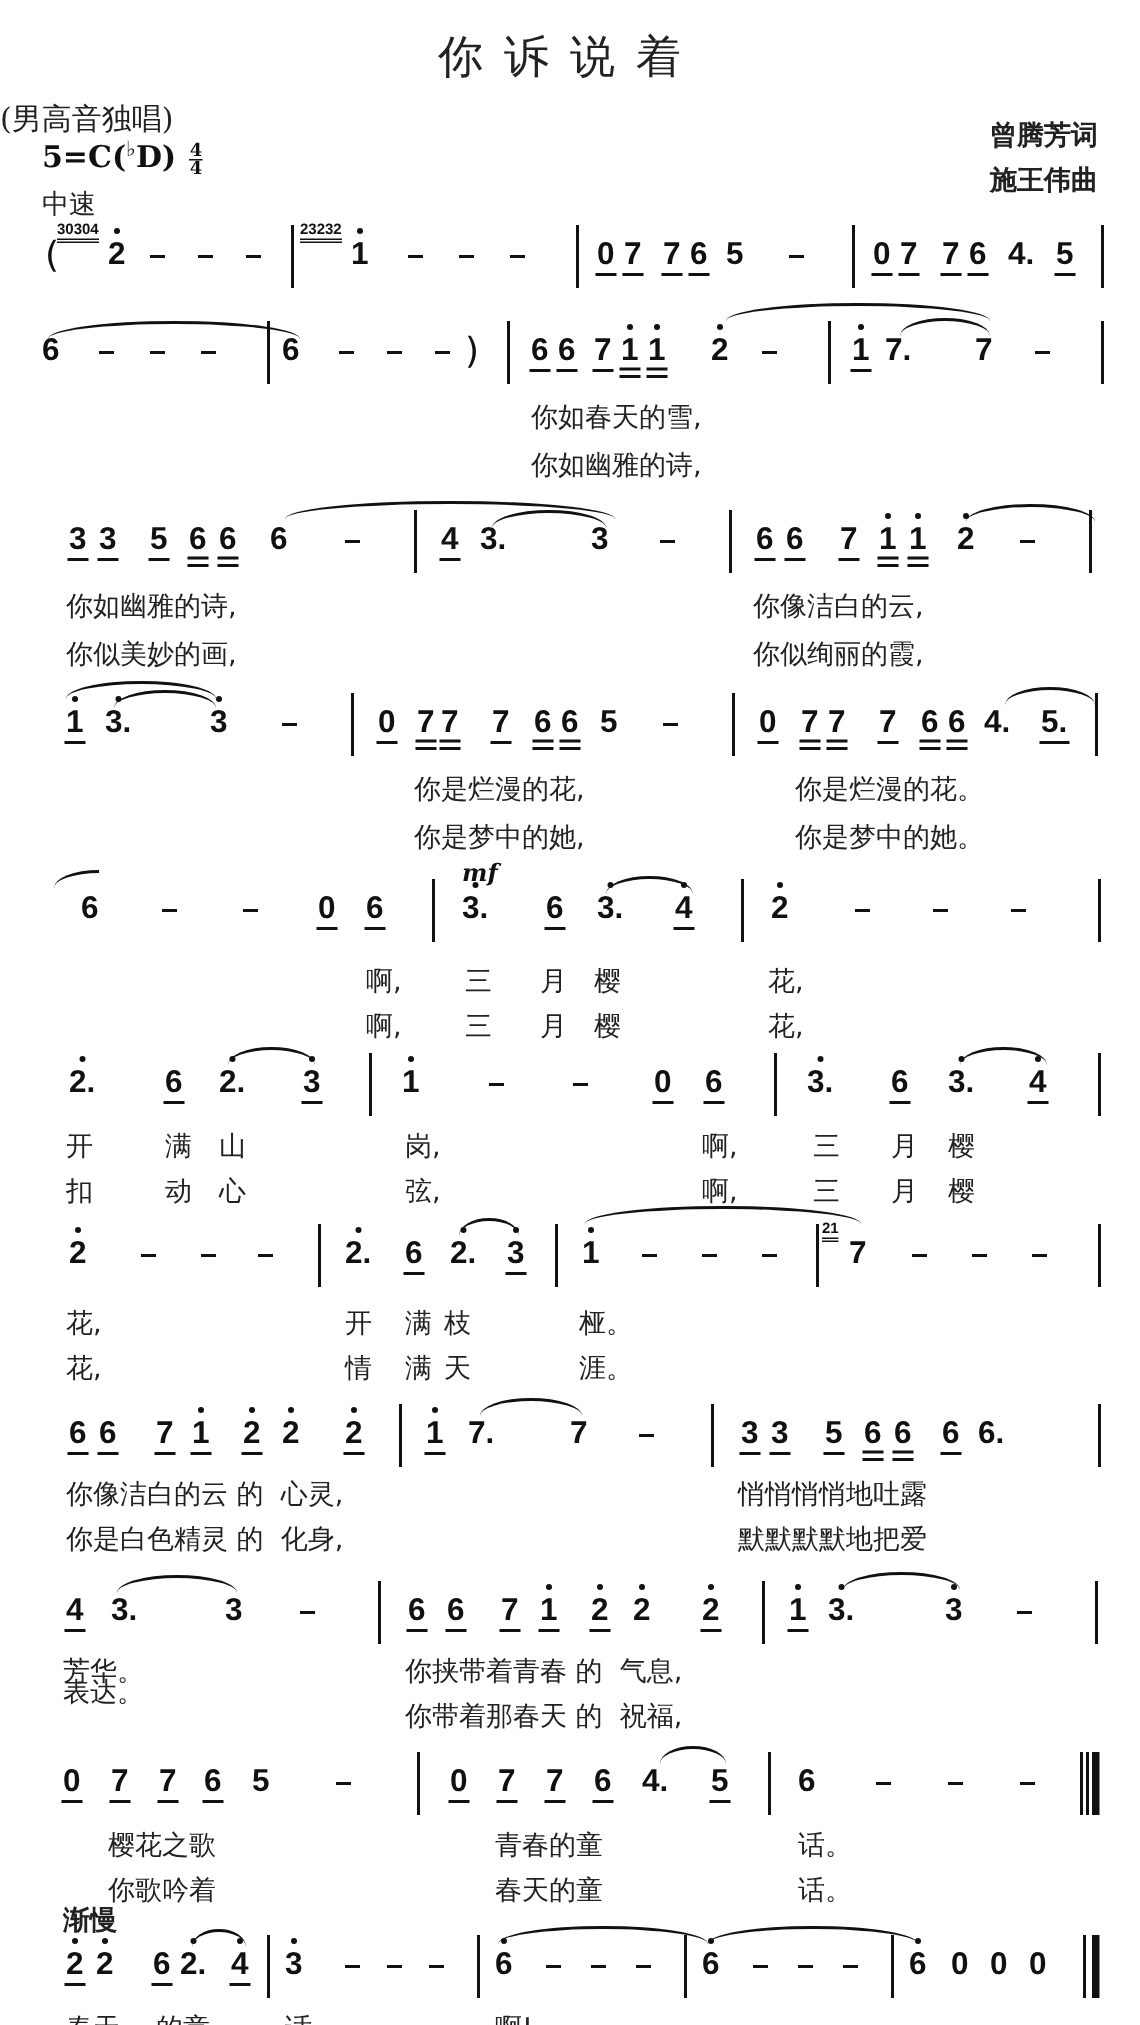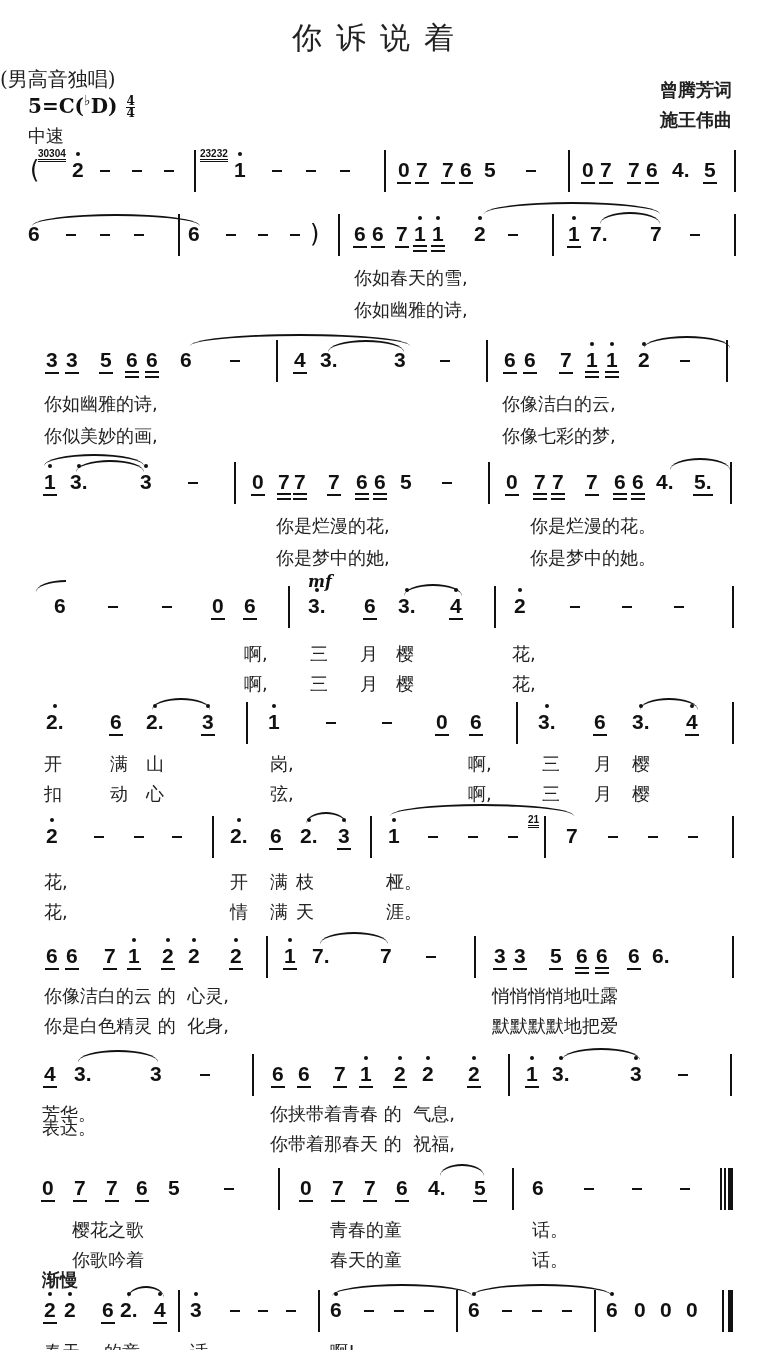--- a/index.html
+++ b/index.html
@@ -129,21 +129,21 @@
     <span class="n u1" style="left:560px">7</span>
     <span class="n u2 hi" style="left:586px">1</span>
     <span class="n u2 hi" style="left:606px">1</span>
     <span class="n hi" style="left:638px">2</span>
     <span class="dash" style="left:680px"></span>
     <span class="bar" style="left:726px"></span>
   </div>
   <span class="lyric" style="left:44px;top:52px">你如幽雅的诗,</span>
   <span class="lyric" style="left:44px;top:84px">你似美妙的画,</span>
   <span class="lyric" style="left:502px;top:52px">你像洁白的云,</span>
-  <span class="lyric" style="left:502px;top:84px">你像七彩的梦,</span>
+  <span class="lyric" style="left:502px;top:84px">你似绚丽的霞,</span>
 </div>
 
 <div class="sys" style="top:462px">
   <span class="slur" style="left:44px;width:100px;top:-8px"></span>
   <span class="slur" style="left:76px;width:68px;top:-2px"></span>
   <span class="slur" style="left:670px;width:60px;top:-4px"></span>
   <div class="notes">
     <span class="n u1 hi" style="left:44px">1</span>
     <span class="n hi" style="left:70px">3.</span>
     <span class="n hi" style="left:140px">3</span>
@@ -259,21 +259,21 @@
     <span class="n hi" style="left:230px">2.</span>
     <span class="n u1" style="left:270px">6</span>
     <span class="n hi" style="left:300px">2.</span>
     <span class="n u1 hi" style="left:338px">3</span>
     <span class="bar" style="left:370px"></span>
     <span class="n hi" style="left:388px">1</span>
     <span class="dash" style="left:428px"></span>
     <span class="dash" style="left:468px"></span>
     <span class="dash" style="left:508px"></span>
     <span class="bar" style="left:544px"></span>
-    <span class="grace" style="left:528px">21</span>
+    <span class="grace" style="left:548px">21</span>
     <span class="n" style="left:566px">7</span>
     <span class="dash" style="left:608px"></span>
     <span class="dash" style="left:648px"></span>
     <span class="dash" style="left:688px"></span>
     <span class="bar" style="left:732px"></span>
   </div>
   <span class="lyric" style="left:44px;top:54px">花,</span>
   <span class="lyric" style="left:230px;top:54px">开</span>
   <span class="lyric" style="left:270px;top:54px">满</span>
   <span class="lyric" style="left:296px;top:54px">枝</span>

